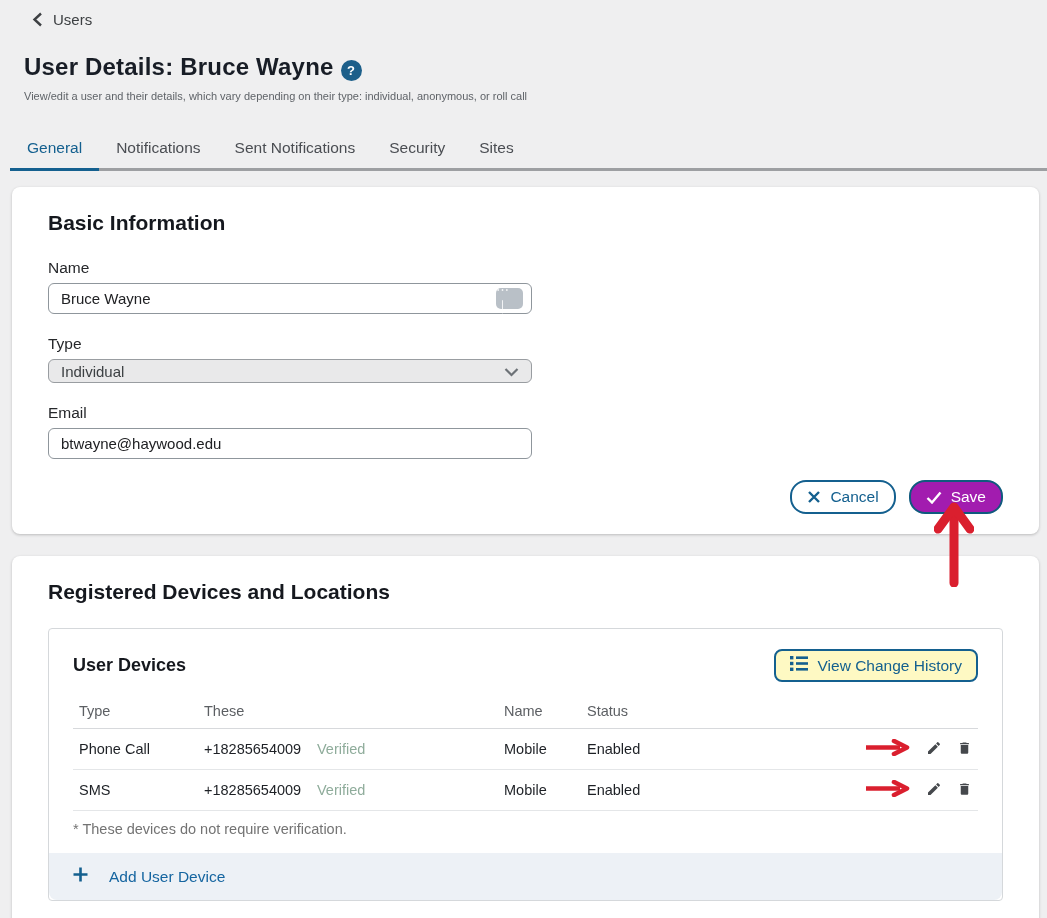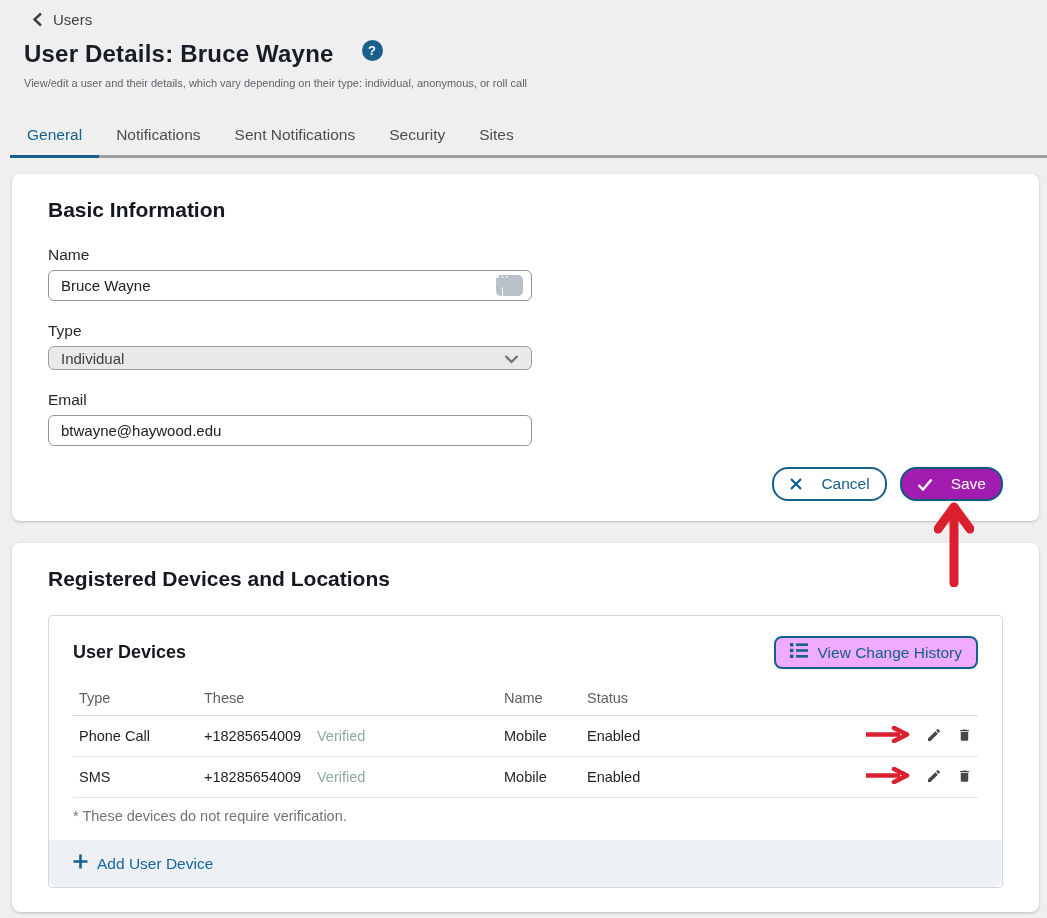--- a/index.html
+++ b/index.html
@@ -8,21 +8,21 @@
     width:1047px; height:918px; overflow:hidden;
     background:#efeff0;
     font-family:"Liberation Sans", sans-serif;
     color:#202124; position:relative;
   }
   
   .topbar { padding:8px 24px 0 24px; }
   .breadcrumb { display:flex; align-items:center; gap:10px; margin-left:8px;
     color:#3d4043; font-size:15px; cursor:pointer; height:22px; }
   .breadcrumb svg { display:block; }
-  .title-row { display:flex; align-items:flex-start; gap:28px; margin-top:10px; }
+  .title-row { display:flex; align-items:flex-end; gap:7px; margin-top:23px; }
   .page-title { font-size:24px; font-weight:bold; color:#181d26; letter-spacing:.2px; }
   .help-badge { width:21px; height:21px; border-radius:50%; background:#1c5f8a;
     color:#fff; font-size:13px; font-weight:bold; display:flex; align-items:center;
     justify-content:center; cursor:pointer; }
   .subtitle { margin-top:9px; font-size:11px; color:#5f6368; }
   
   .tabs { display:flex; margin:28px 0 0 10px; border-bottom:3px solid #9d9fa2; }
   .tab { padding:9px 17px 11px; font-size:15.5px; color:#4a4d52; cursor:pointer; position:relative; }
   .tab.active { color:#14608f; }
   .tab.active::after { content:""; position:absolute; left:0; right:0; bottom:-3px;
@@ -40,47 +40,47 @@
     font-family:"Liberation Sans", sans-serif; background:#fff; }
   .text-input.plain { padding-right:12px; }
   .ellipsis-btn { position:absolute; right:9px; top:5px; width:27px; height:21px;
     background:#b9c0c7; border-radius:5px; color:#fff; display:flex; align-items:center;
     justify-content:center; font-size:13px; letter-spacing:1px; cursor:pointer; }
   .select-box { width:100%; height:24px; background:#e9e9ea; border:1px solid #999da1;
     border-radius:6px; display:flex; align-items:center; justify-content:space-between;
     padding:0 12px; font-size:15px; color:#3c4043; cursor:pointer; }
   
   .btn-row { display:flex; justify-content:flex-end; gap:13px; margin-top:12px; }
-  .btn { display:flex; align-items:center; gap:18px; border-radius:16px; font-size:15.5px;
+  .btn { display:flex; align-items:center; gap:9px; border-radius:16px; font-size:15.5px;
     padding:5px 15px; height:34px; cursor:pointer; font-family:"Liberation Sans", sans-serif;justify-content:flex-end; }
   .btn-outline { background:#fff; border:2px solid #14608f; color:#14608f; }
   .btn-solid { background:#a21caf; border:2px solid #105a7e; color:#fff; }
   .btn svg { display:block; }
   
   .inner-card { border:1px solid #d5d8db; border-radius:4px; padding:20px 24px 0; margin-top:2px; }
   .inner-head { display:flex; align-items:center; justify-content:space-between; }
   .inner-title { font-size:18px; font-weight:bold; color:#15181e; }
   .history-btn { display:flex; align-items:center; gap:10px; border:2px solid #14608f;
-    border-radius:8px; color:#14608f; background:#f0abfc; font-size:15.5px; padding:5px 14px;
+    border-radius:8px; color:#14608f; background:#fef9c3; font-size:15.5px; padding:5px 14px;
     height:33px; cursor:pointer; font-family:"Liberation Sans", sans-serif; }
   
   .dev-table { margin-top:12px; }
   .trow { display:grid; grid-template-columns:125px 113px 187px 83px 1fr 122px;
     align-items:center; }
   .thead { border-bottom:1px solid #d7d9dc; }
   .thead .cell { color:#5c5f63; font-size:14.5px; padding:9px 6px; }
   .tbody-row { border-bottom:1px solid #e4e6e8; }
   .cell { font-size:14.5px; color:#1d2025; padding:12px 6px; }
   .cell.verified { color:#8fac9b; }
   .actions { display:flex; align-items:center; justify-content:flex-end; gap:15px; padding:8px 6px 8px 0; }
   .icon-btn { background:none; border:none; padding:0; cursor:pointer; display:flex; }
   .footnote { font-size:14.5px; color:#737373; padding:10px 0 16px; }
   .add-footer { background:#edf1f6; margin:0 -24px; padding:14px 24px;
     border-radius:0 0 8px 8px; }
-  .add-link { display:inline-flex; align-items:center; gap:9px; color:#1565a0;
+  .add-link { display:inline-flex; align-items:center; gap:21px; color:#1565a0;
     font-size:15.5px; cursor:pointer; }
   
   .up-arrow { position:absolute; left:934px; top:501px; z-index:5; pointer-events:none; }
   .row-arrow { pointer-events:none; }
 </style>
 </head>
 <body>
 
 <div class="topbar">
   <div class="breadcrumb">

